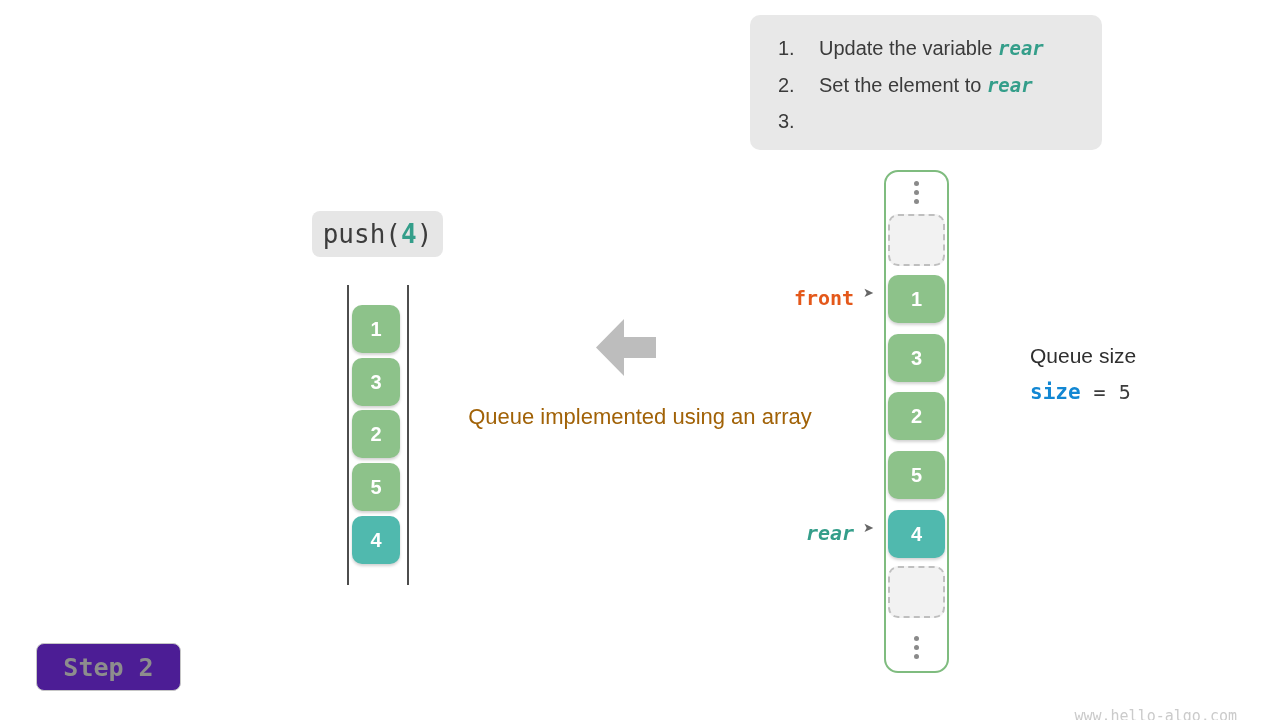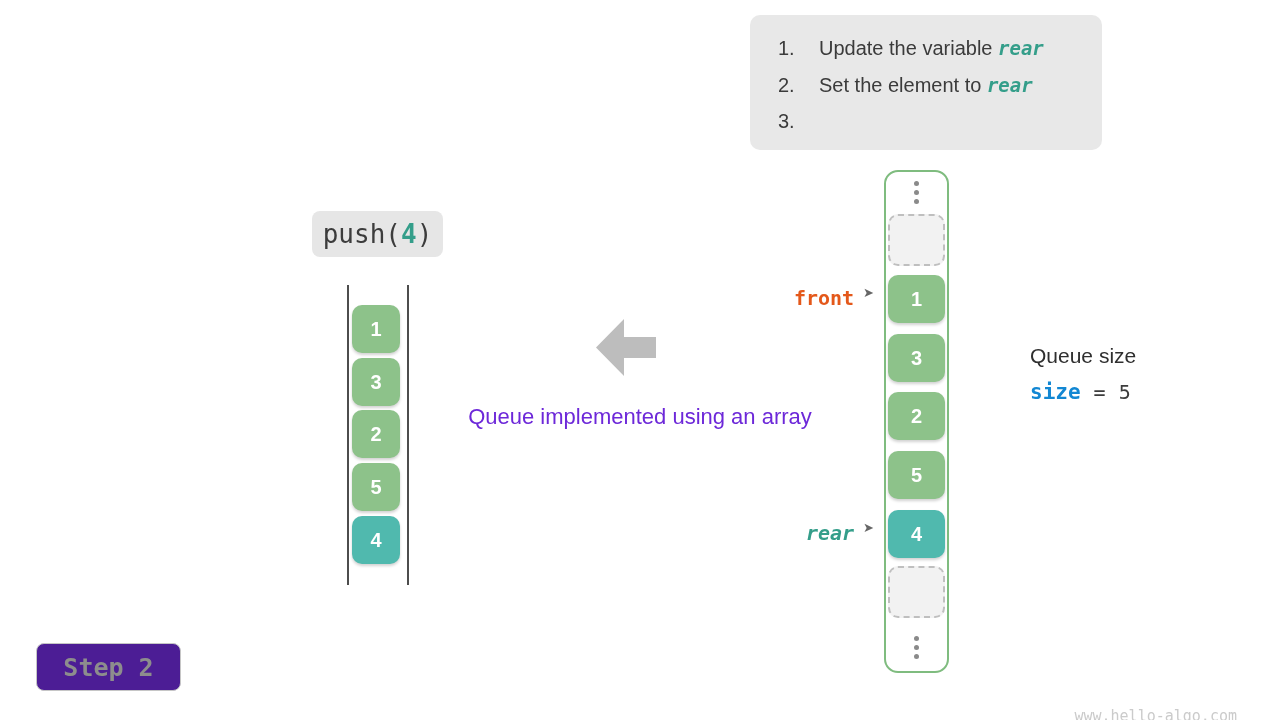--- a/index.html
+++ b/index.html
@@ -74,21 +74,21 @@
 
   
   .big-arrow { position: absolute; left: 596px; top: 319px; }
 
   
   .caption {
     position: absolute;
     left: 440px; top: 404px; width: 400px;
     text-align: center;
     font-size: 22px;
-    color: #6d28d9;
+    color: #a16207;
   }
 
   
   .array-frame {
     position: absolute;
     left: 884px; top: 170px;
     width: 65px; height: 503px;
     background: #ffffff;
     border: 2px solid #7fbc7f;
     border-radius: 14px;

